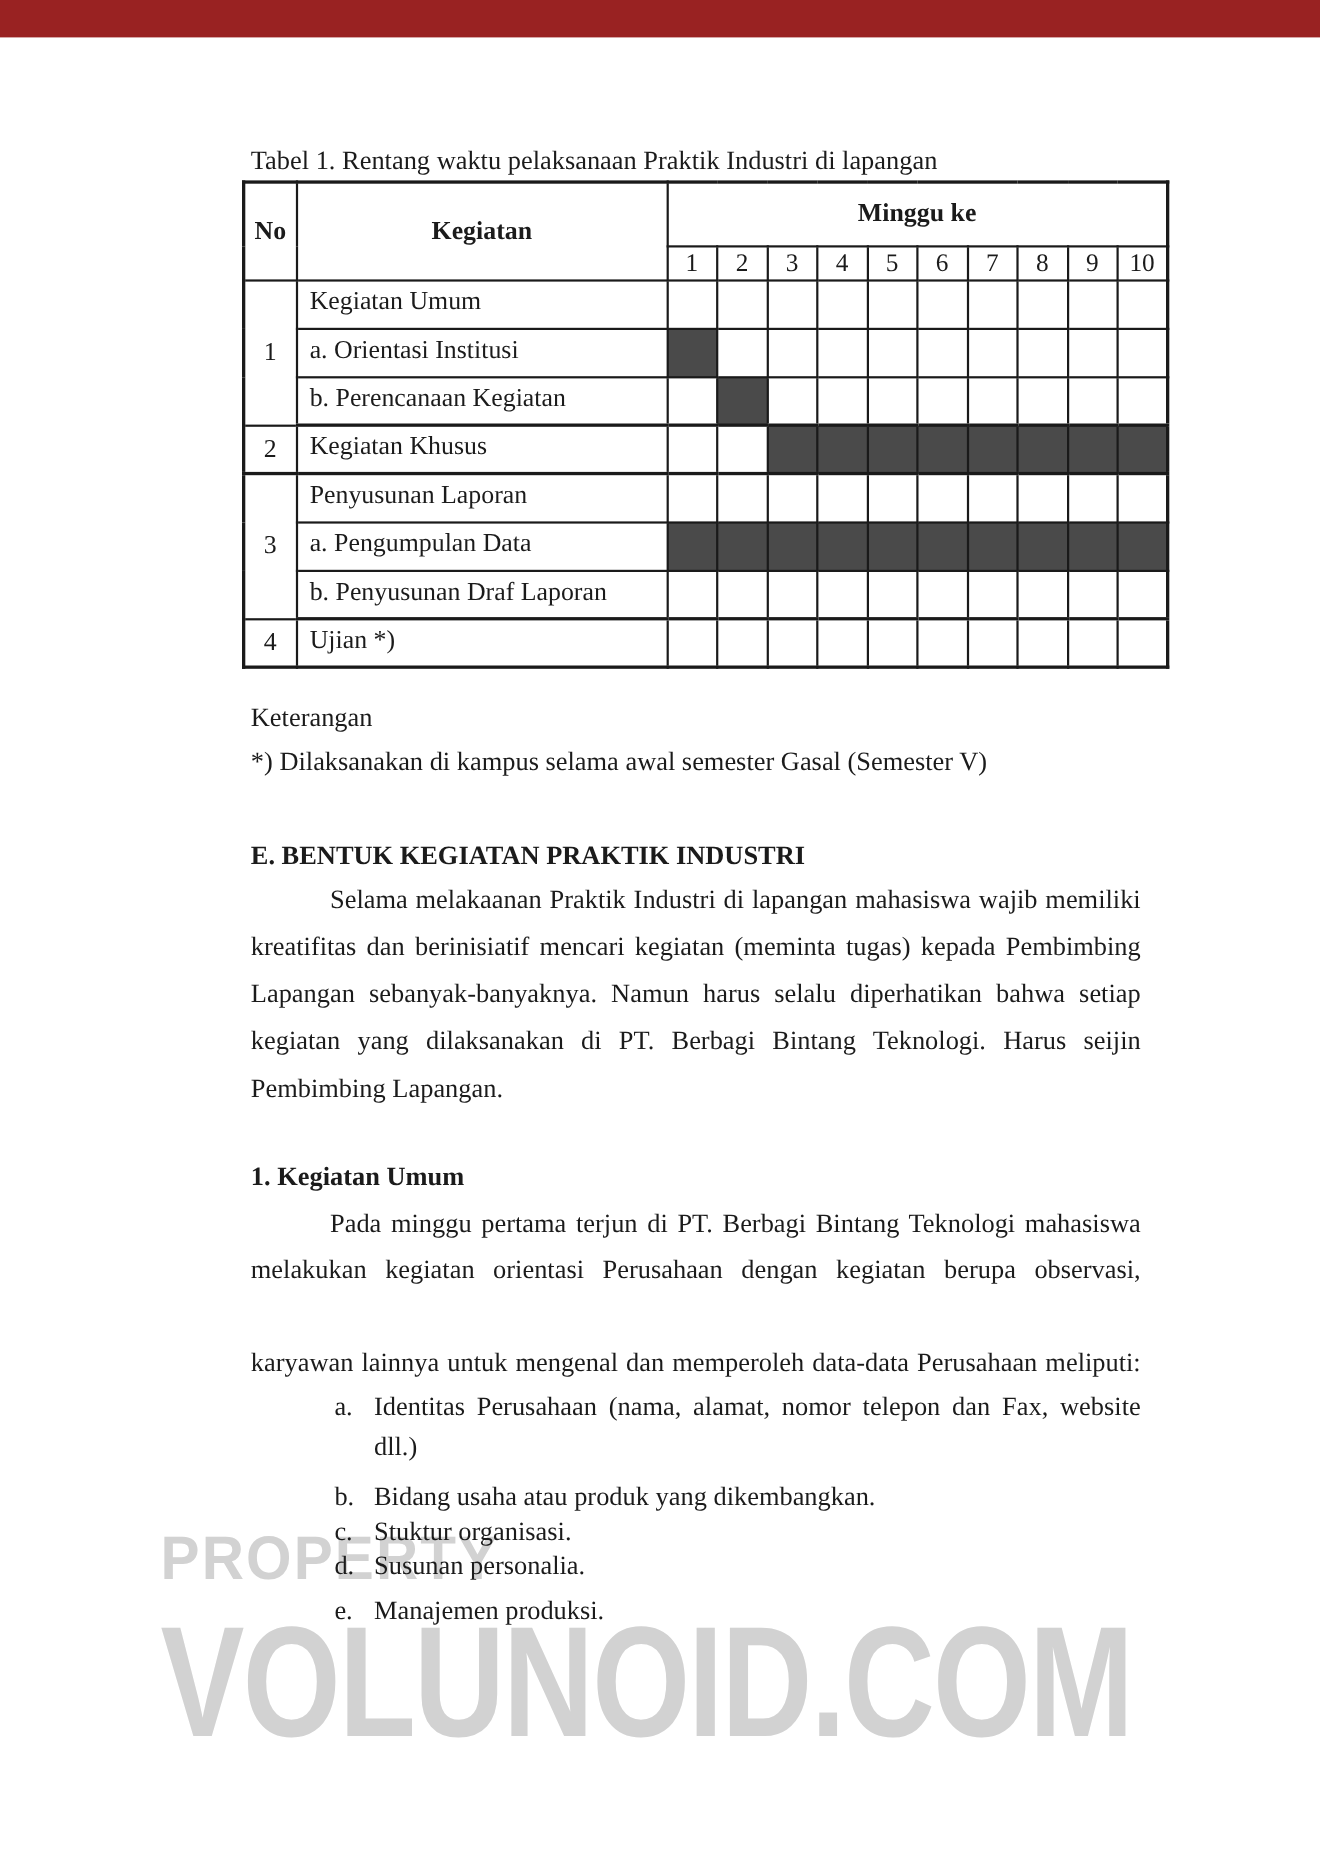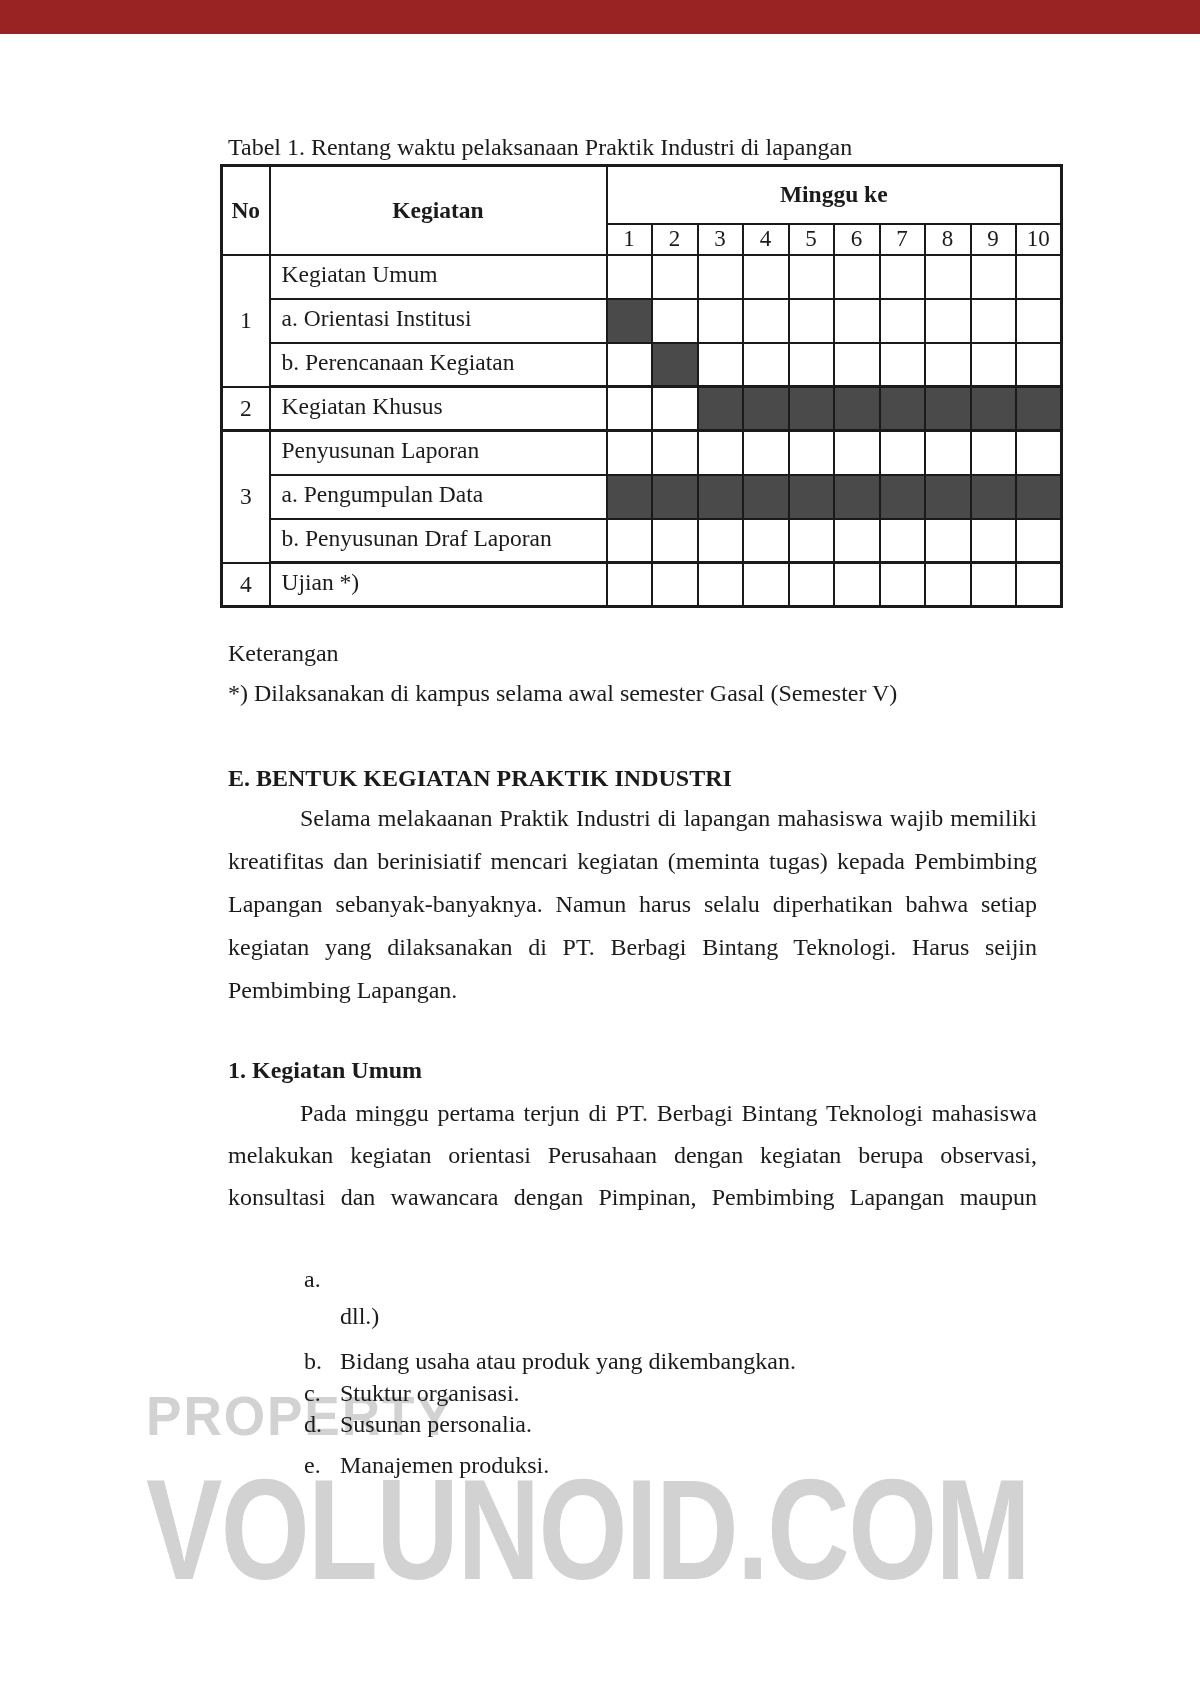--- a/index.html
+++ b/index.html
@@ -194,23 +194,24 @@
   <div class="tl bold" style="left:228px;top:763px;">E. BENTUK KEGIATAN PRAKTIK INDUSTRI</div>
   <div class="tl jl ind" style="left:228px;top:803px;">Selama melakaanan Praktik Industri di lapangan mahasiswa wajib memiliki</div>
   <div class="tl jl" style="left:228px;top:846px;">kreatifitas dan berinisiatif mencari kegiatan (meminta tugas) kepada Pembimbing</div>
   <div class="tl jl" style="left:228px;top:889px;">Lapangan sebanyak-banyaknya. Namun harus selalu diperhatikan bahwa setiap</div>
   <div class="tl jl" style="left:228px;top:932px;">kegiatan yang dilaksanakan di PT. Berbagi Bintang Teknologi. Harus seijin</div>
   <div class="tl" style="left:228px;top:975px;">Pembimbing Lapangan.</div>
 
   <div class="tl bold" style="left:228px;top:1055px;">1. Kegiatan Umum</div>
   <div class="tl jl ind" style="left:228px;top:1098px;">Pada minggu pertama terjun di PT. Berbagi Bintang Teknologi mahasiswa</div>
   <div class="tl jl" style="left:228px;top:1140px;">melakukan kegiatan orientasi Perusahaan dengan kegiatan berupa observasi,</div>
-  <div class="tl jl" style="left:228px;top:1182px;">konsultasi dan wawancara dengan Pimpinan, Pembimbing Lapangan maupun</div>
+  <div class="tl jl" style="left:228px;top:1224px;">karyawan lainnya untuk mengenal dan memperoleh data-data Perusahaan meliputi:</div>
 
   <div class="tl" style="left:304px;top:1264px;">a.</div>
+  <div class="tl jl" style="left:340px;top:1264px;width:697px;">Identitas Perusahaan (nama, alamat, nomor telepon dan Fax, website</div>
   <div class="tl" style="left:340px;top:1301px;text-align:center;">dll.)</div>
 
   <div class="tl" style="left:304px;top:1346px;">b.</div>
   <div class="tl" style="left:340px;top:1346px;">Bidang usaha atau produk yang dikembangkan.</div>
 
   <div class="tl" style="left:304px;top:1378px;">c.</div>
   <div class="tl" style="left:340px;top:1378px;">Stuktur organisasi.</div>
 
   <div class="tl" style="left:304px;top:1409px;">d.</div>
   <div class="tl" style="left:340px;top:1409px;">Susunan personalia.</div>

